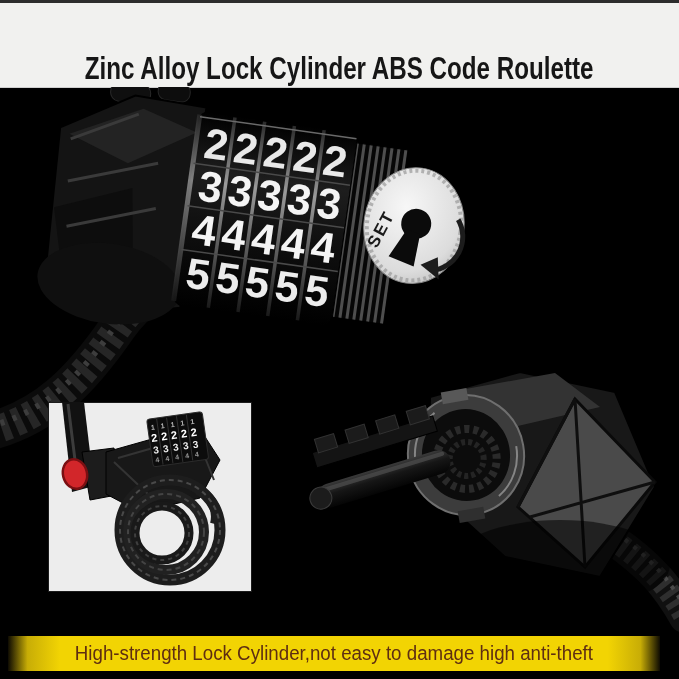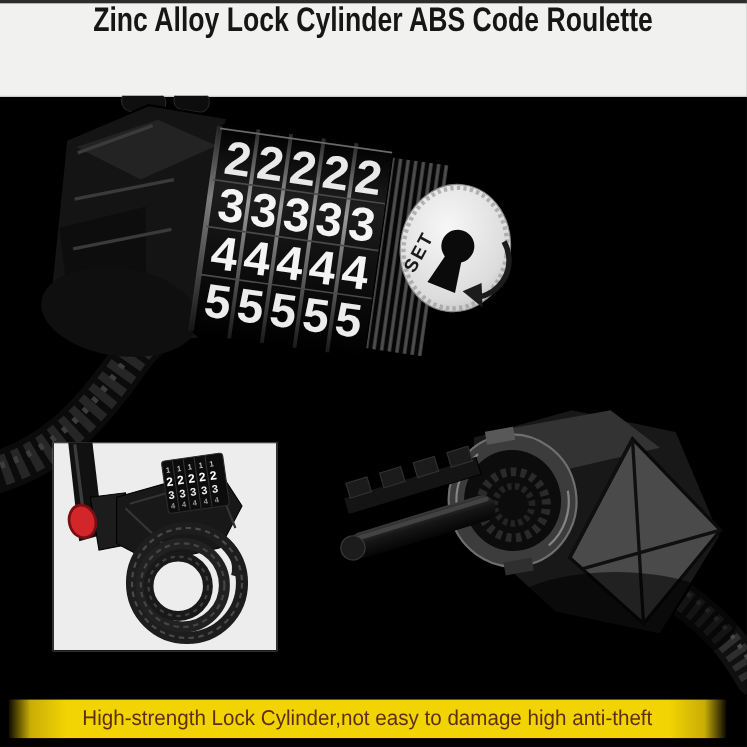--- a/index.html
+++ b/index.html
@@ -1,20 +1,20 @@
 <!DOCTYPE html>
 <html><head>
 <meta charset="utf-8">
 <style>
   html,body{margin:0;padding:0;}
   body{background:#444;font-family:"Liberation Sans",sans-serif;}
   .stage{position:relative;width:679px;height:679px;background:#000;overflow:hidden;margin:0 auto;}
   
   .hdr{position:absolute;left:0;top:0;width:679px;height:87px;background:#f1f1ef;
-       border-bottom:1px solid #cfcfcf;display:flex;align-items:flex-start;justify-content:center;}
+       border-bottom:1px solid #cfcfcf;display:flex;align-items:flex-end;justify-content:center;}
   .hdr-title{font-size:31px;font-weight:700;color:#161616;white-space:nowrap;
        transform:scaleX(.78);transform-origin:center;letter-spacing:0;}
   .topline{position:absolute;left:0;top:0;width:679px;height:3px;background:#0a0a0a;opacity:.85;}
   
   .photo{position:absolute;left:0;top:87px;width:679px;height:592px;}
   
   .inset{position:absolute;left:48px;top:402px;width:204px;height:190px;background:#ededed;
          box-shadow:0 0 0 1px #1c1c1c inset;}
   .inset svg{display:block;}
   

